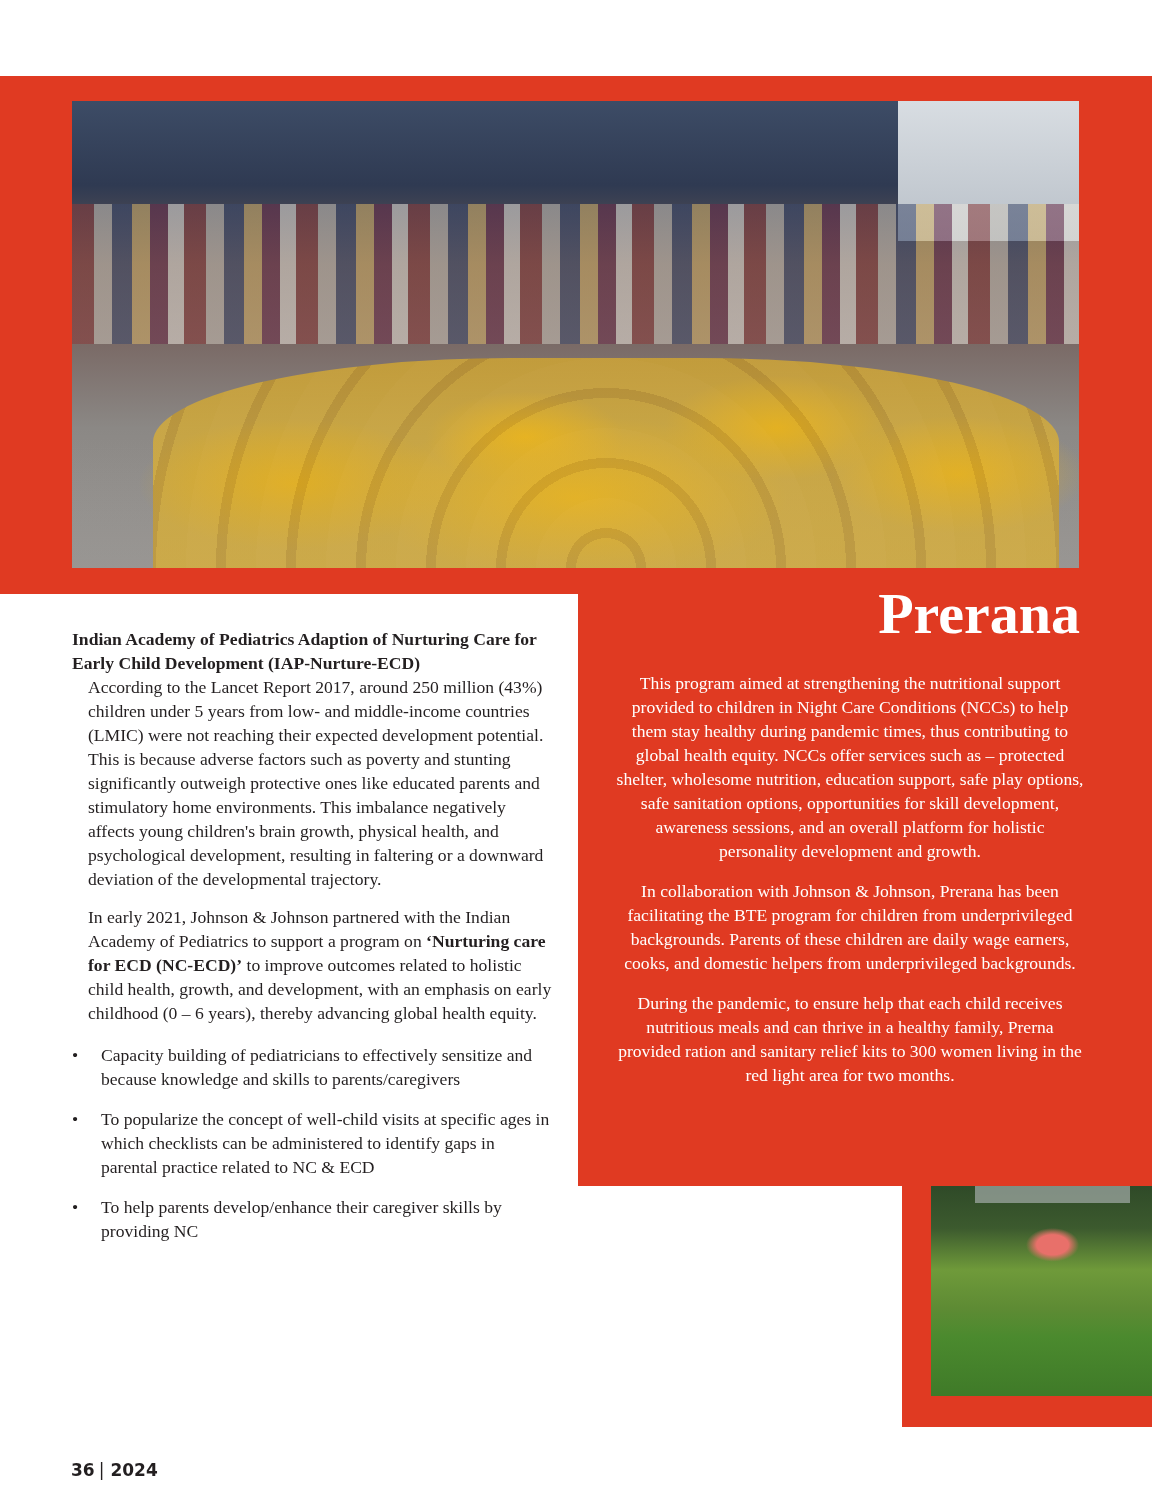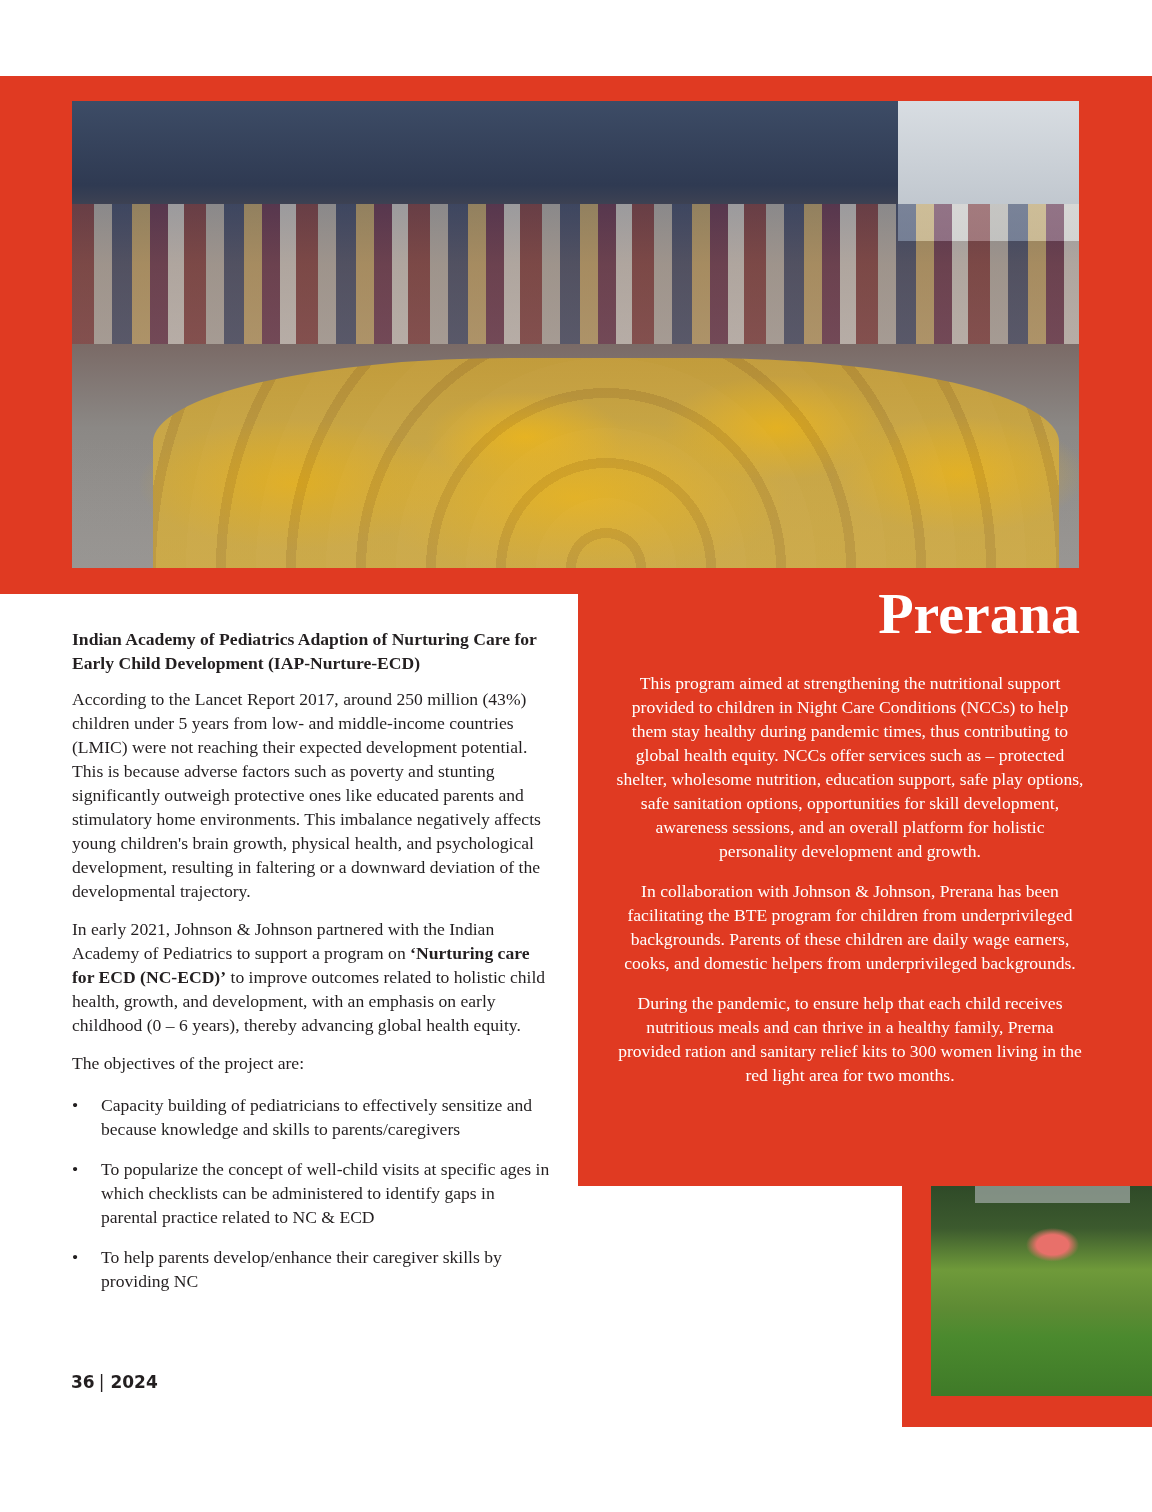--- a/index.html
+++ b/index.html
@@ -26,31 +26,31 @@
     background: repeating-radial-gradient(circle at 50% 100%, #e7b422 0 30px, #d29e1a 30px 40px, #e9b626 40px 70px);
     opacity:.65; border-radius:40% 40% 0 0; }
   #garden-photo { left:931px; top:1186px; width:221px; height:210px;
     background:
       radial-gradient(ellipse 12% 8% at 55% 28%, #e8706a 0%, #e8706a 60%, rgba(232,112,106,0) 100%),
       linear-gradient(180deg, #2f4a28 0%, #3c5a2e 20%, #6f9a3a 40%, #5e8b34 58%, #4b8a2e 72%, #3f7a28 100%);
   }
   #garden-photo .sky { position:absolute; left:20%; top:0; width:70%; height:8%; background:#b7bcc0; opacity:.6; }
 
   #left-col { position:absolute; left:72px; top:627px; width:480px; color:#231f20; font-size:17.6px; line-height:24px; }
-  #left-col h2 { font-size:17.6px; line-height:24px; font-weight:bold; margin:0 0 12px 0; }
-  #left-col p { margin:0 0 14px 0; }
+  #left-col h2 { font-size:17.6px; line-height:24px; font-weight:bold; margin:0 0 0 0; }
+  #left-col p { margin:0 0 14px 16px; }
   #left-col ul { list-style:none; margin:18px 0 0 0; padding:0; }
   #left-col li { position:relative; padding-left:29px; margin:0 0 16px 0; }
   #left-col li .bullet { position:absolute; left:0; top:0; }
 
   #prerana-title { position:absolute; right:72px; top:579px; color:#ffffff; font-weight:bold; font-size:58px; line-height:70px; margin:0; }
   #right-col { position:absolute; left:615px; top:671px; width:470px; color:#ffffff; font-size:17.6px; line-height:24px; }
   #right-col p { margin:0 0 16px 0;text-align:center; }
 
-  #footer { position:absolute; left:71px; top:1372px; font-family:"DejaVu Sans", sans-serif; font-weight:bold; font-size:17px; color:#231f20; }
+  #footer { position:absolute; left:71px; top:1460px; font-family:"DejaVu Sans", sans-serif; font-weight:bold; font-size:17px; color:#231f20; }
   #footer .sep { font-weight:normal; margin:0 6px 0 4px; }
 </style>
 </head>
 <body>
 
 <div class="red" id="top-band"></div>
 <div class="red" id="right-panel"></div>
 <div class="red" id="bottom-band"></div>
 
 <div class="photo" id="main-photo" aria-label="Children in yellow 'PRERANA' jerseys performing for a crowd">
@@ -61,21 +61,20 @@
 </div>
 
 <div class="photo" id="garden-photo" aria-label="Garden with green shrubs and a red object">
   <div class="sky"></div>
 </div>
 
 <div id="left-col">
   <h2>Indian Academy of Pediatrics Adaption of Nurturing Care for Early Child Development (IAP-Nurture-ECD)</h2>
   <p>According to the Lancet Report 2017, around 250 million (43%) children under 5 years from low- and middle-income countries (LMIC) were not reaching their expected development potential. This is because adverse factors such as poverty and stunting significantly outweigh protective ones like educated parents and stimulatory home environments. This imbalance negatively affects young children's brain growth, physical health, and psychological development, resulting in faltering or a downward deviation of the developmental trajectory.</p>
   <p><span>In early 2021, Johnson &amp; Johnson partnered with the Indian Academy of Pediatrics to support a program on </span><strong>‘Nurturing care for ECD (NC-ECD)’</strong><span> to improve outcomes related to holistic child health, growth, and development, with an emphasis on early childhood (0 – 6 years), thereby advancing global health equity.</span></p>
-  <p>The objectives of the project are:</p>
   <ul>
     <li><span class="bullet">•</span><span>Capacity building of pediatricians to effectively sensitize and because knowledge and skills to parents/caregivers</span></li>
     <li><span class="bullet">•</span><span>To popularize the concept of well-child visits at specific ages in which checklists can be administered to identify gaps in parental practice related to NC &amp; ECD</span></li>
     <li><span class="bullet">•</span><span>To help parents develop/enhance their caregiver skills by providing NC</span></li>
   </ul>
 </div>
 
 <h1 id="prerana-title">Prerana</h1>
 
 <div id="right-col">

